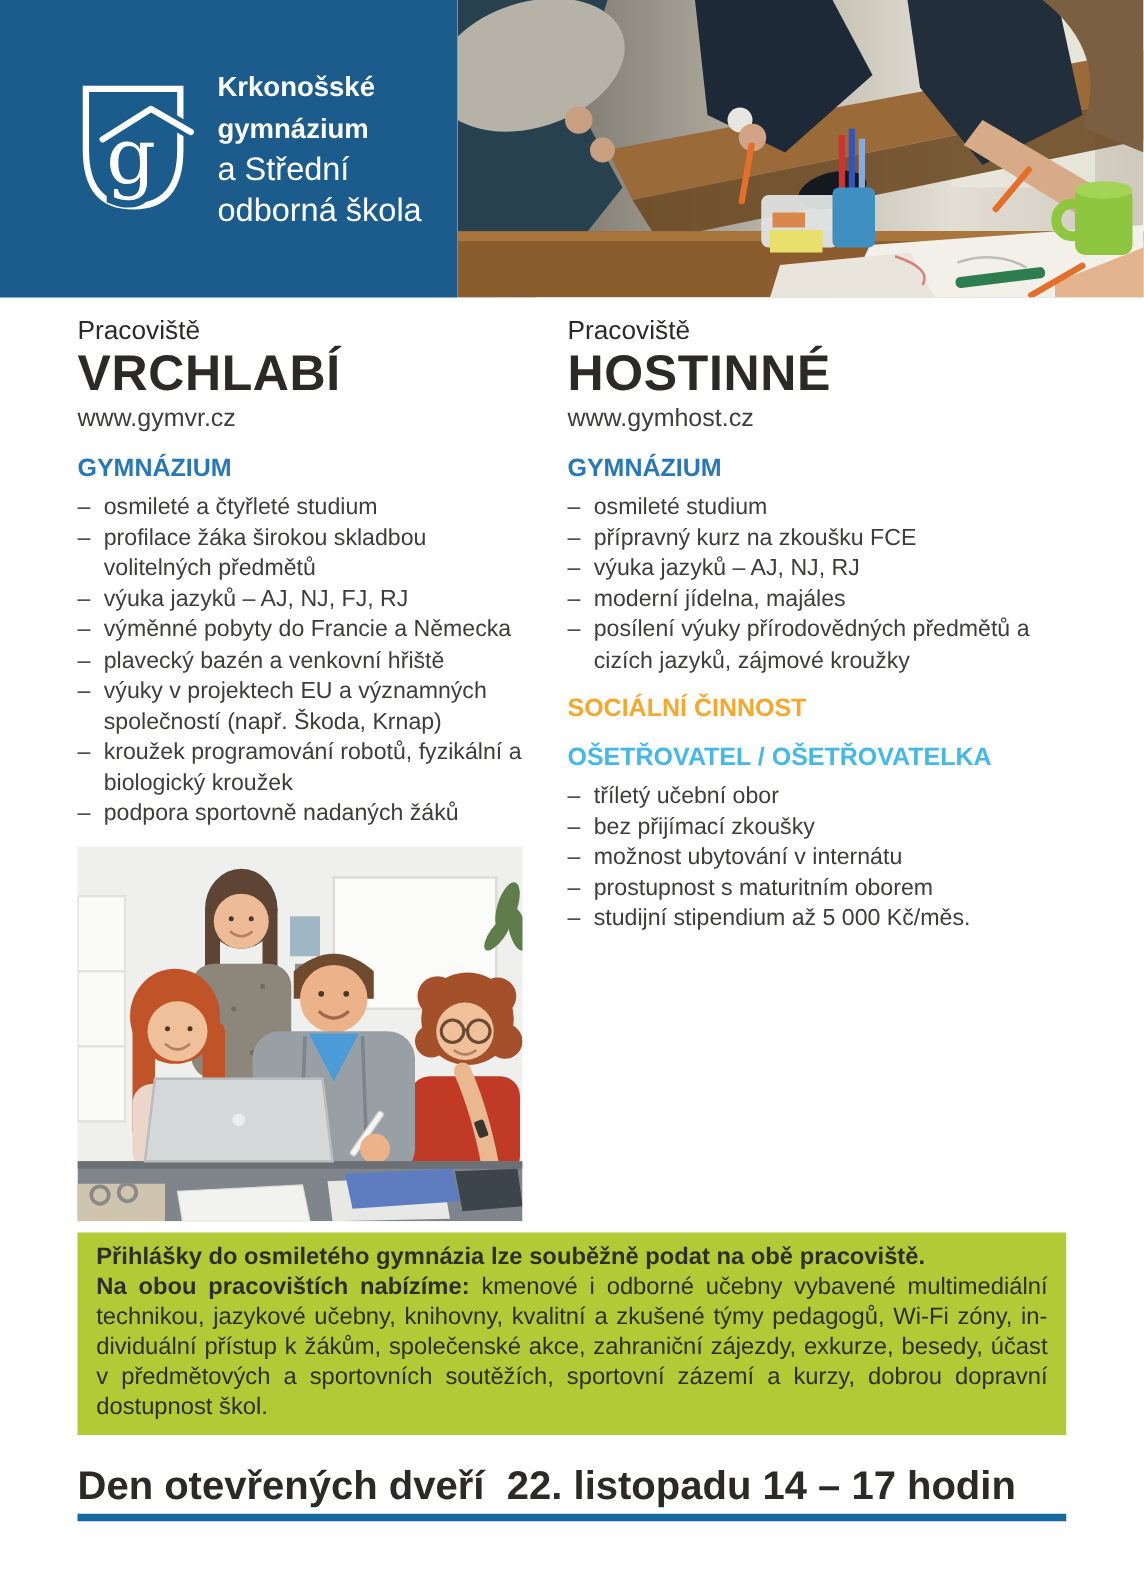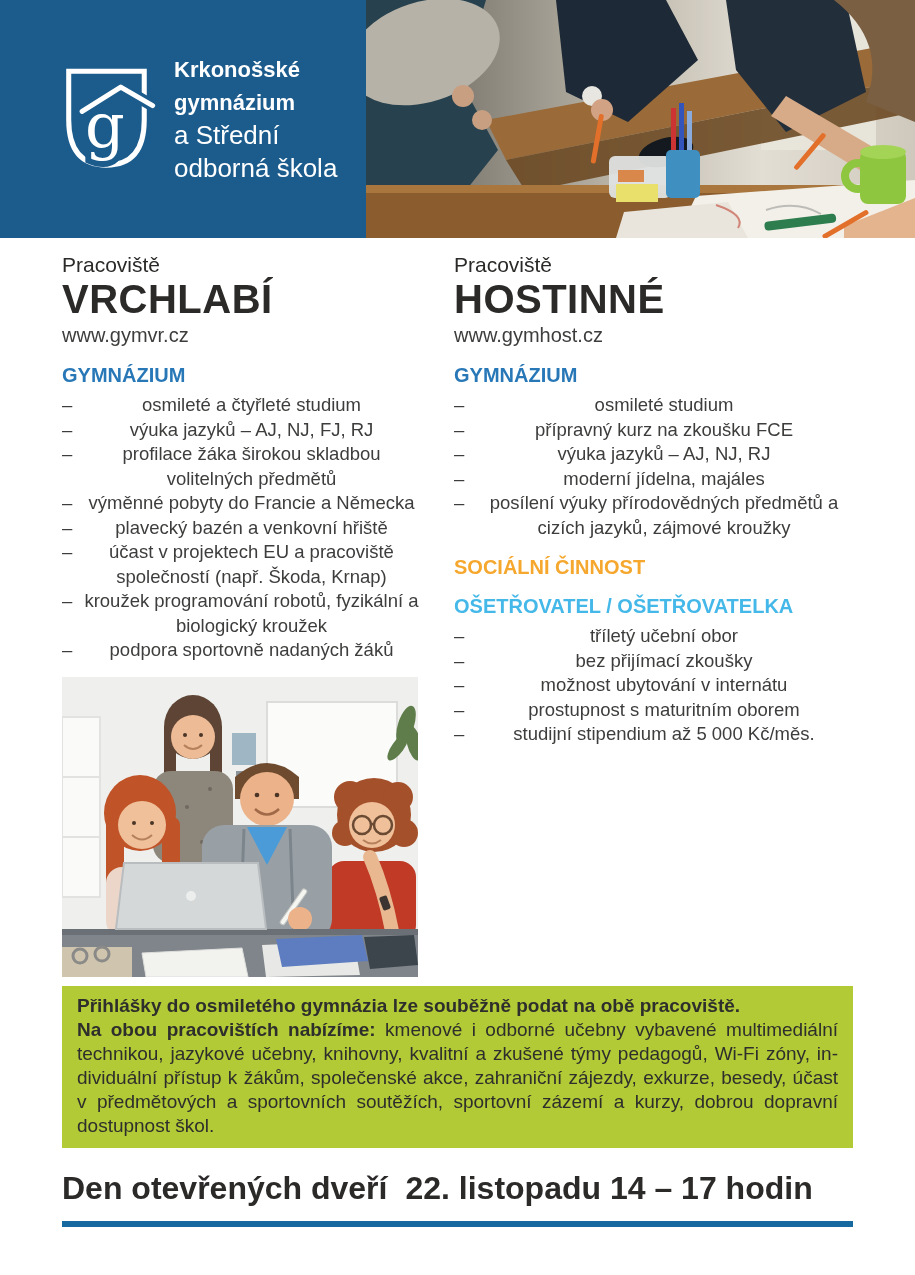--- a/index.html
+++ b/index.html
@@ -20,32 +20,32 @@
   .cols{display:flex;margin-top:14px;}
   .col-left{width:358px;}
   .col-right{width:399px;margin-left:34px;}
   .kicker{font-size:21px;line-height:26px;color:#2b2a29;}
   .place-title{font-size:40px;line-height:42px;font-weight:bold;color:#2b2a29;letter-spacing:.5px;}
   .website{font-size:20px;line-height:25px;color:#3d3d3c;margin-top:3px;}
   .sec-h{font-size:20px;line-height:23px;font-weight:bold;margin:16px 0 6px 0;}
   .sec-h.blue{color:#2878b8;}
   .sec-h.orange{color:#f5a72e;}
   .sec-h.cyan{color:#44b8e8;}
-  ul.points{margin:0;padding:0;list-style:none;text-align:center;}
+  ul.points{margin:0;padding:0;list-style:none;}
   ul.points li{position:relative;padding-left:21px;font-size:18.5px;line-height:24.5px;color:#3d3d3c;}
   ul.points li::before{content:"–";position:absolute;left:0;}
   .col-photo{margin-top:14px;width:356px;height:300px;}
 
   
   .greenbox{margin-top:9px;background:#b2ca35;padding:8px 15px 10px 15px;}
   .greenbox p{margin:0;font-size:19px;line-height:24px;color:#2e2e2c;text-align:justify;}
   .greenbox strong{font-weight:bold;}
 
   
-  .footer{margin-top:22px;display:flex;gap:18px;border-bottom:6px solid #16699e;padding-bottom:15px;}
+  .footer{margin-top:22px;display:flex;gap:18px;border-bottom:6px solid #16699e;padding-bottom:5px;}
   .footer span{font-size:32px;line-height:36px;font-weight:bold;color:#2b2a29;white-space:nowrap;}
 </style>
 </head>
 <body>
 
 <div class="page">
 
   <div class="header">
     <div class="brand">
       <svg class="brand-logo" width="94" height="112" viewBox="0 0 112 126">
@@ -126,25 +126,25 @@
     <div class="cols">
 
       <div class="col-left">
         <div class="kicker">Pracoviště</div>
         <div class="place-title">VRCHLABÍ</div>
         <div class="website">www.gymvr.cz</div>
 
         <div class="sec-h blue">GYMNÁZIUM</div>
         <ul class="points">
           <li>osmileté a čtyřleté studium</li>
+          <li>profilace žáka širokou skladbou volitelných předmětů</li>
           <li>výuka jazyků – AJ, NJ, FJ, RJ</li>
-          <li>profilace žáka širokou skladbou volitelných předmětů</li>
           <li>výměnné pobyty do Francie a Německa</li>
           <li>plavecký bazén a venkovní hřiště</li>
-          <li>účast v projektech EU a pracoviště společností (např. Škoda, Krnap)</li>
+          <li>výuky v projektech EU a významných společností (např. Škoda, Krnap)</li>
           <li>kroužek programování robotů, fyzikální a biologický kroužek</li>
           <li>podpora sportovně nadaných žáků</li>
         </ul>
 
         <div class="col-photo">
           <svg width="356" height="300" viewBox="0 0 356 300">
             <rect x="0" y="0" width="356" height="300" fill="#eff0ee"></rect>
 
             <rect x="205" y="25" width="130" height="105" fill="#fbfbfa" stroke="#dcdcda" stroke-width="2"></rect>
             <rect x="170" y="56" width="24" height="32" fill="#9fb7c4"></rect>

